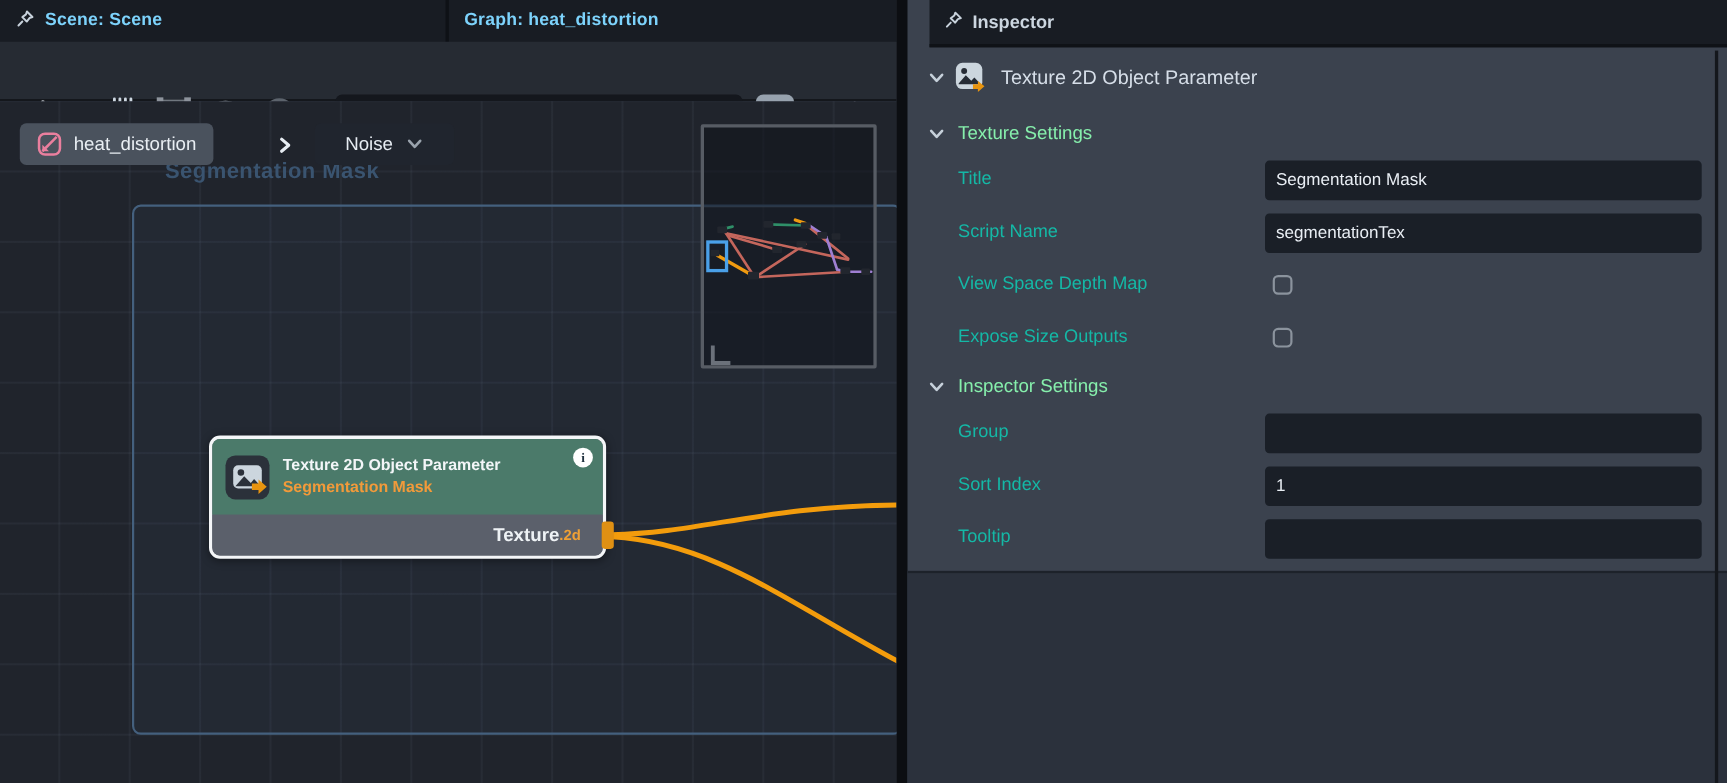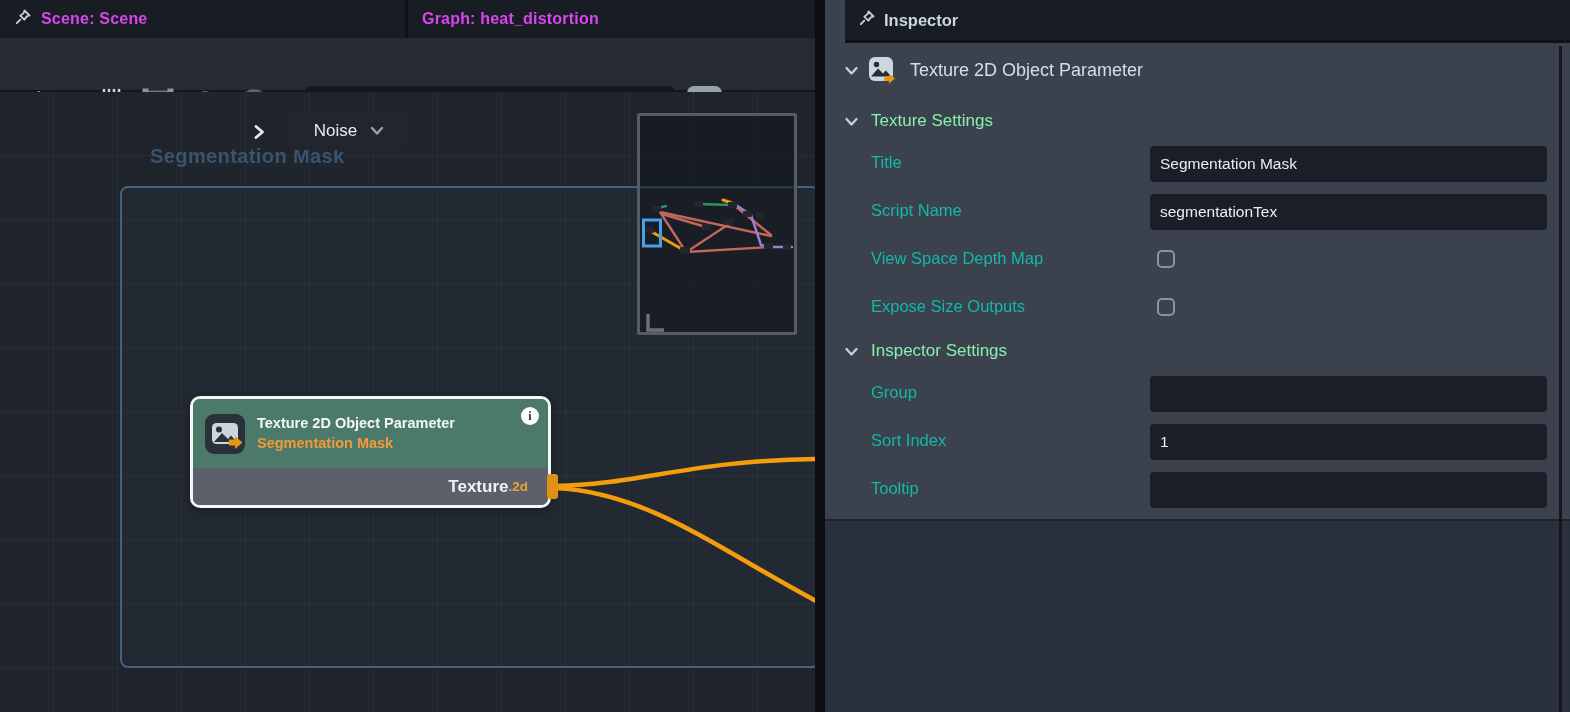--- a/index.html
+++ b/index.html
@@ -10,21 +10,21 @@
     -webkit-font-smoothing:antialiased; color:#cdd6e0;
   }
   .abs { position:absolute; }
 
   
   #editor { left:0; top:0; width:815px; height:712px; background:#20242c; }
 
   
   #tabstrip { left:0; top:0; width:815px; height:38px; background:#181c23; display:flex; }
   .tab { display:flex; align-items:center; gap:9px; padding:0 14px; height:100%; }
-  .tab-label { font-size:16px; font-weight:bold; color:#d946ef; letter-spacing:.2px; }
+  .tab-label { font-size:16px; font-weight:bold; color:#7dd3fc; letter-spacing:.2px; }
   #tab-scene { width:408px; border-right:3px solid #0e1116; }
   #tab-graph { flex:1; }
 
   
   #toolbar { left:0; top:38px; width:815px; height:54px; background:#262b33; border-bottom:2px solid #14171c; }
   .tbtn { position:absolute; top:48px; width:34px; height:36px; display:flex; align-items:center; justify-content:center; border-radius:6px; }
   #search-box { position:absolute; left:305px; top:48px; width:370px; height:36px; background:#14171d; border-radius:6px; display:flex; align-items:center; padding:0 11px; gap:9px; }
   #search-placeholder { font-size:16px; font-style:italic; color:#79828d; flex:1; }
   #search-count { font-size:16px; color:#dfe6ec; padding:0 4px; }
   #minimap-toggle { position:absolute; left:687px; top:48px; width:35px; height:36px; background:#97a2ae; border-radius:7px; display:flex; align-items:center; justify-content:center; }
@@ -190,20 +190,28 @@
     <div id="group-label" class="abs">Segmentation Mask</div>
     <div id="group-box" class="abs"></div>
 
     <svg id="wires" class="abs">
       <g stroke="#f39c0c" stroke-width="4.5" fill="none" stroke-linecap="round">
         <path d="M556 394 C 635 393, 695 368, 816 367"></path>
         <path d="M556 396 C 648 401, 715 455, 816 509"></path>
       </g>
     </svg>
 
+    <div id="crumb-root" class="abs">
+      <svg width="24" height="24" viewBox="0 0 24 24" fill="none">
+        <rect x="2.5" y="2.5" width="19" height="19" rx="5.5" stroke="#ea7f9e" stroke-width="2.3"></rect>
+        <line x1="18.5" y1="5.5" x2="5.5" y2="18.5" stroke="#ea7f9e" stroke-width="2.3"></line>
+        <path d="M5.5 18.5 L11.5 18.5 L5.5 12.5 Z" fill="#ea7f9e"></path>
+      </svg>
+      <span class="crumb-text">heat_distortion</span>
+    </div>
     <span id="crumb-sep" class="abs">
       <svg width="14" height="16" viewBox="0 0 14 16" fill="none">
           <path d="M4 2.5 L10.5 8 L4 13.5" stroke="#e6ecf2" stroke-width="2.8" stroke-linecap="round" stroke-linejoin="round"></path>
         </svg>
     </span>
     <div id="crumb-current" class="abs">
       <span class="crumb-text">Noise</span>
       <svg width="16" height="12" viewBox="0 0 16 12" fill="none">
         <path d="M3 3 L8 8.5 L13 3" stroke="#99a2ac" stroke-width="2.4" stroke-linecap="round" stroke-linejoin="round"></path>
       </svg>

